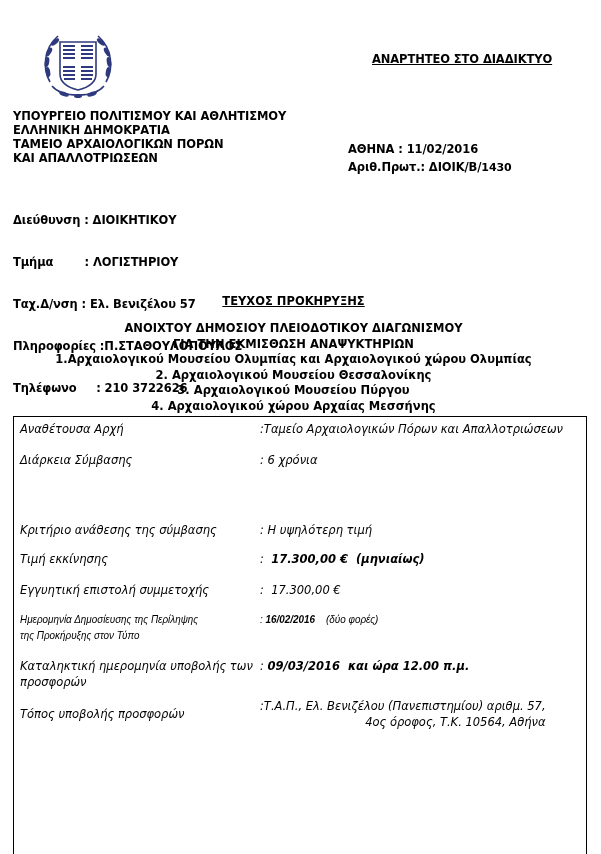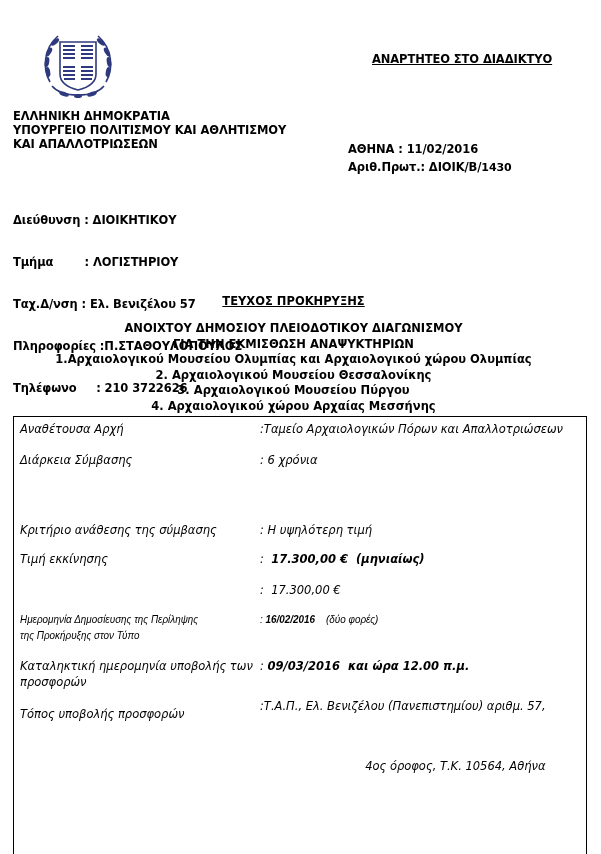--- a/index.html
+++ b/index.html
@@ -62,22 +62,23 @@
         <rect x="43" y="46" width="12" height="2"></rect>
         <rect x="43" y="50" width="12" height="2"></rect>
         <rect x="43" y="54" width="11" height="2"></rect>
     </g>
   </svg>
 </div>
 
 <div class="abs hdr u" style="left:372px; top:52px;">ΑΝΑΡΤΗΤΕΟ ΣΤΟ ΔΙΑΔΙΚΤΥΟ</div>
 
 <div class="abs hdr" style="left:13px; top:109px;">
+  <div>ΥΠΟΥΡΓΕΙΟ ΠΟΛΙΤΙΣΜΟΥ ΚΑΙ ΑΘΛΗΤΙΣΜΟΥ</div>
   <div>ΕΛΛΗΝΙΚΗ ΔΗΜΟΚΡΑΤΙΑ</div>
-  <div>ΥΠΟΥΡΓΕΙΟ ΠΟΛΙΤΙΣΜΟΥ ΚΑΙ ΑΘΛΗΤΙΣΜΟΥ</div>
+  <div>ΤΑΜΕΙΟ ΑΡΧΑΙΟΛΟΓΙΚΩΝ ΠΟΡΩΝ</div>
   <div>ΚΑΙ ΑΠΑΛΛΟΤΡΙΩΣΕΩΝ</div>
 </div>
 
 <div class="abs hdr" style="left:348px; top:140px; line-height:18px;">
   <div>ΑΘΗΝΑ :  11/02/2016</div>
   <div><span>Αριθ.Πρωτ.: ΔΙΟΙΚ/Β/</span><span style="font-size:11px;">1430</span></div>
 </div>
 
 <div class="abs hdr" style="left:13px; top:185px; white-space:pre;">
   <div>Διεύθυνση : ΔΙΟΙΚΗΤΙΚΟΥ</div>
@@ -104,32 +105,33 @@
 
   <div class="row-label" style="top:35px;">Διάρκεια Σύμβασης</div>
   <div class="row-value" style="top:35px;">: 6 χρόνια</div>
 
   <div class="row-label" style="top:105px;">Κριτήριο ανάθεσης της σύμβασης</div>
   <div class="row-value" style="top:105px;">: Η υψηλότερη τιμή</div>
 
   <div class="row-label" style="top:134px;">Τιμή εκκίνησης</div>
   <div class="row-value" style="top:134px; white-space:pre;"><span>:  </span><span class="b">17.300,00 €  (μηνιαίως)</span></div>
 
+  <div class="row-label" style="top:165px;">Εγγυητική επιστολή συμμετοχής</div>
   <div class="row-value" style="top:165px; white-space:pre;"><span>:  </span><span>17.300,00 €</span></div>
 
   <div class="row-label" style="top:194px;">
     <div class="narrow">Ημερομηνία Δημοσίευσης της Περίληψης</div>
     <div class="narrow">της Προκήρυξης στον Τύπο</div>
   </div>
   <div class="row-value narrow" style="top:194px; white-space:pre;"><span>: </span><span class="b">16/02/2016</span><span>    </span><span>(δύο φορές)</span></div>
 
   <div class="row-label" style="top:241px;">
     <div>Καταληκτική ημερομηνία υποβολής των</div>
     <div>προσφορών</div>
   </div>
   <div class="row-value" style="top:241px; white-space:pre;"><span>: </span><span class="b">09/03/2016  και ώρα 12.00 π.μ.</span></div>
 
   <div class="row-label" style="top:281px;margin-top:8px;">Τόπος υποβολής προσφορών</div>
   <div class="row-value" style="top:281px;text-align:right;">
     <div>:Τ.Α.Π., Ελ. Βενιζέλου (Πανεπιστημίου) αριθμ. 57,</div>
-    <div style="padding-left:4px;margin-top:44px;">4ος όροφος, Τ.Κ. 10564, Αθήνα</div>
+    <div style="padding-left:4px;">4ος όροφος, Τ.Κ. 10564, Αθήνα</div>
   </div>
 </div>
 
 </body></html>

